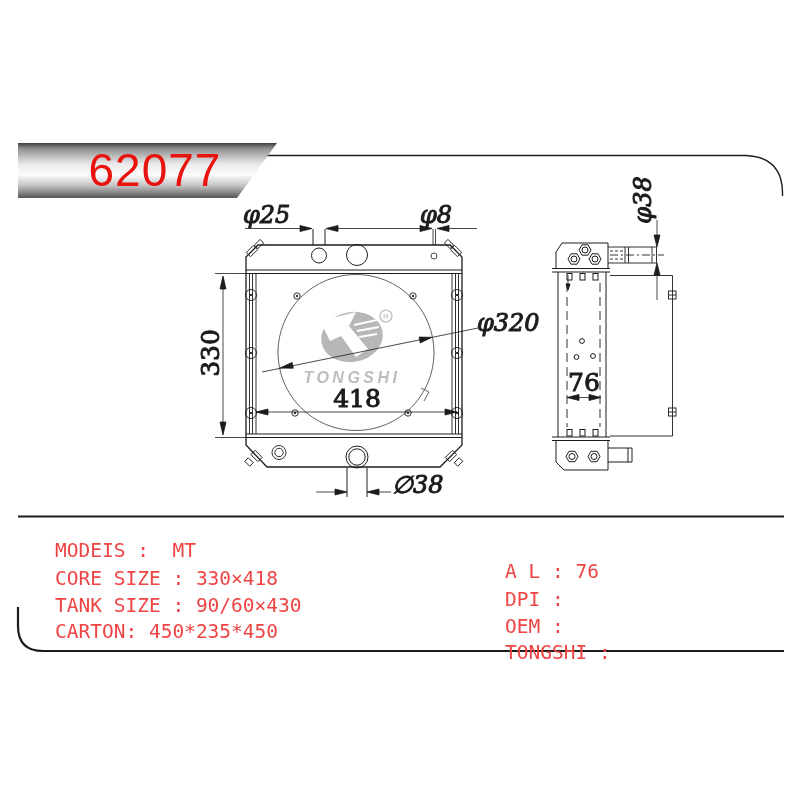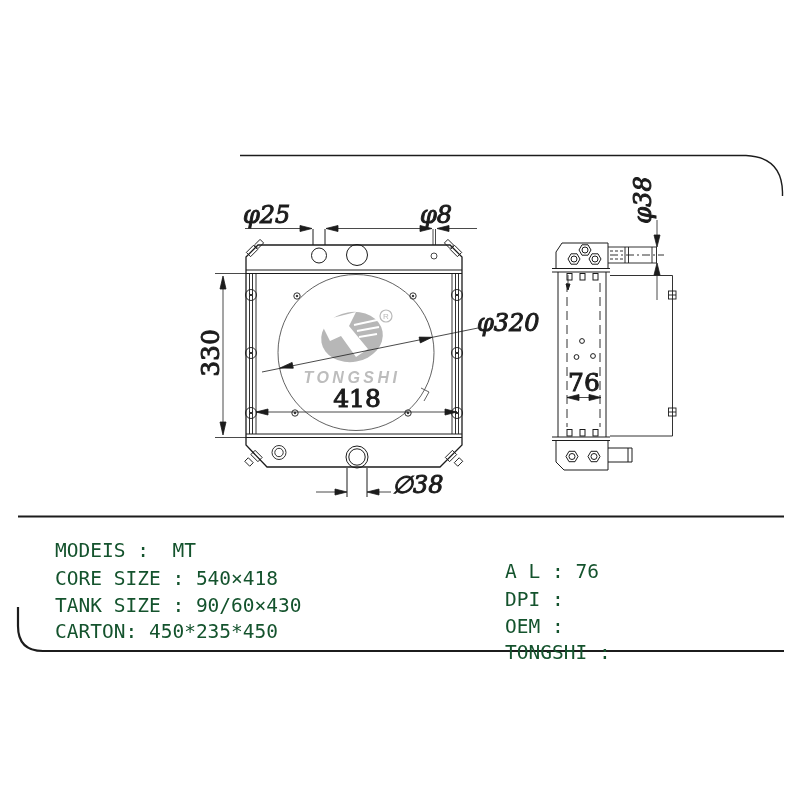--- a/index.html
+++ b/index.html
@@ -15,21 +15,21 @@
                #fbfbfb 58%,#c2c2c2 78%,#6d6d6d 95%,#575757 100%);
     z-index:5;
   }
   .banner .num{
     position:absolute;left:52px;top:2px;width:170px;text-align:center;
     font-size:46px;line-height:51px;color:#e8120e;letter-spacing:1px;
     font-family:"Liberation Sans",sans-serif;
   }
   
   .spec{position:absolute;font-family:"DejaVu Sans Mono",monospace;
-        font-size:19.5px;line-height:23px;color:#14532d;white-space:pre;}
+        font-size:19.5px;line-height:23px;color:#ef4444;white-space:pre;}
   .col-left{left:55px;}
   .col-right{left:505px;margin-top:21px;}
   .r1{top:539px;} .r2{top:567px;} .r3{top:594px;} .r4{top:620px;text-align:right;}
   
   text{fill:#1c1c1c;}
   .dim-serif{font-family:"DejaVu Serif","Liberation Serif",serif;font-size:25px;}
   .dim-phi{font-family:"DejaVu Serif","Liberation Serif",serif;font-style:italic;font-size:24px;}
   .wm-text{font-family:"Liberation Sans",sans-serif;font-weight:bold;font-style:italic;
            font-size:16px;letter-spacing:3.5px;fill:#bdbdbd;}
   .wm-r{font-family:"Liberation Sans",sans-serif;font-size:8px;fill:#b9b9b9;}
@@ -242,24 +242,27 @@
 
       <g stroke-width="0.8">
         <path d="M567,397.5 H601"></path>
         <polygon fill="#1c1c1c" points="567,397.5 579,394.5 579,400.5"></polygon>
         <polygon fill="#1c1c1c" points="601,397.5 589,394.5 589,400.5"></polygon>
       </g>
       <text class="dim-serif" x="584" y="391" text-anchor="middle" font-size="23">76</text>
     </g>
   </svg>
 
+  <div class="banner">
+    <div class="num">62077</div>
+  </div>
 
   <div>
     <div class="spec col-left r1">MODEIS :  MT</div>
-    <div class="spec col-left r2">CORE SIZE : 540×418</div>
+    <div class="spec col-left r2">CORE SIZE : 330×418</div>
     <div class="spec col-left r3">TANK SIZE : 90/60×430</div>
     <div class="spec col-left r4">CARTON: 450*235*450</div>
     <div class="spec col-right r1">A L : 76</div>
     <div class="spec col-right r2">DPI :</div>
     <div class="spec col-right r3">OEM :</div>
     <div class="spec col-right r4">TONGSHI :</div>
   </div>
 
 </div>
 

